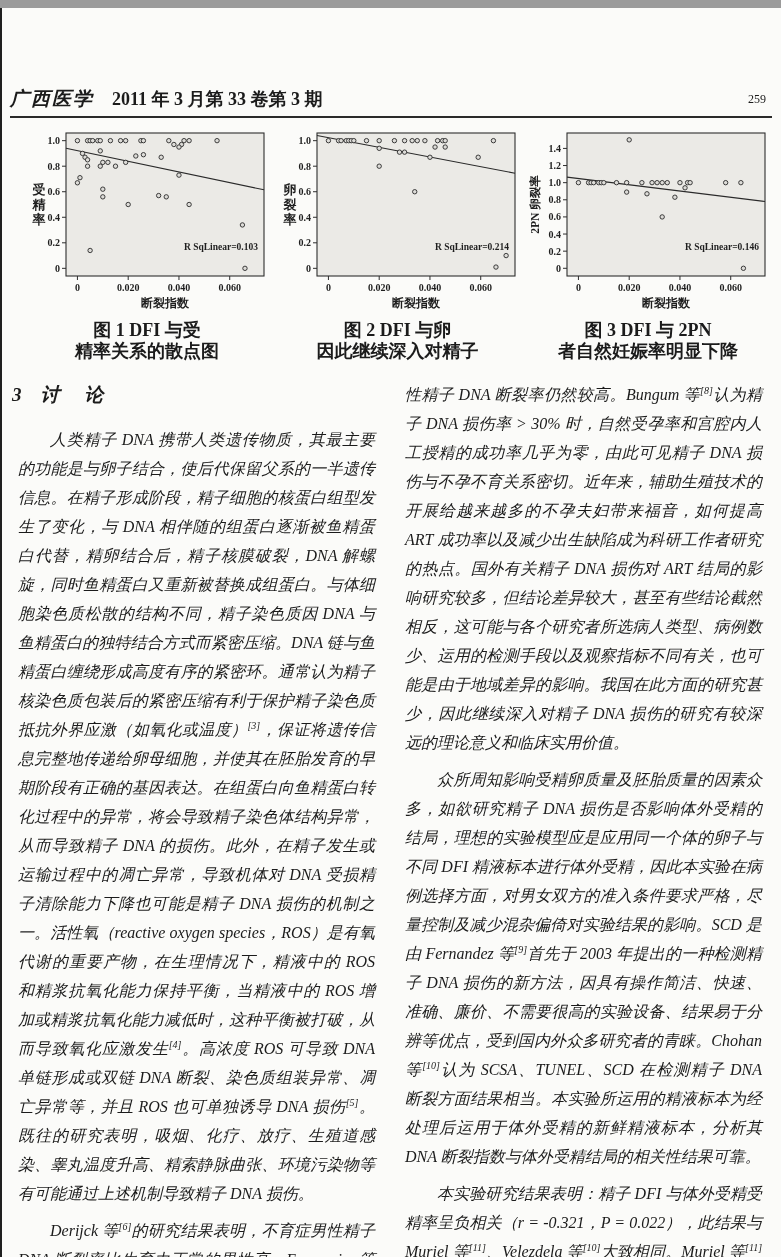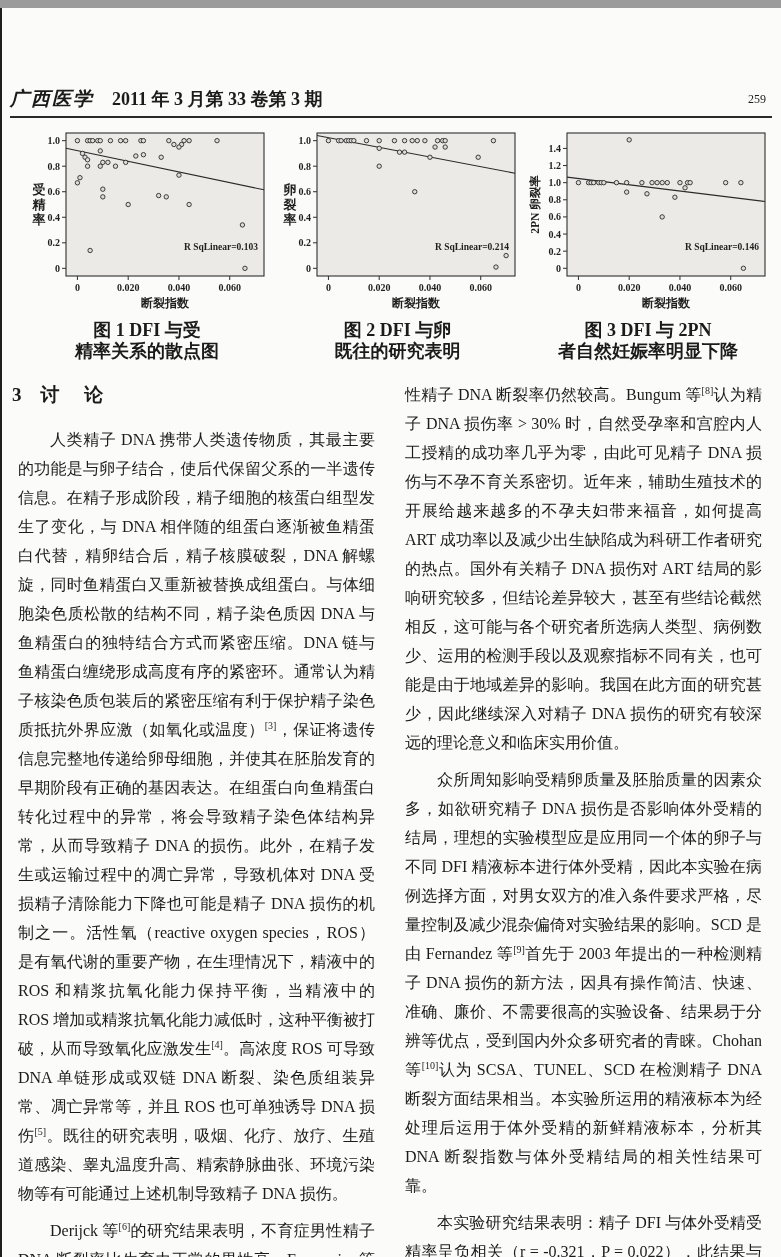--- a/index.html
+++ b/index.html
@@ -24,21 +24,21 @@
     padding:0 10px 0 24px;box-sizing:border-box;
   }
   .figure-block{width:246px;display:flex;flex-direction:column;align-items:center;}
   .chart-box{width:242px;height:188px;}
   svg text{font-family:"Liberation Serif","DejaVu Serif",serif;fill:#1f1f1f;}
   .fig-caption{margin-top:4px;text-align:center;font-weight:bold;font-size:18px;line-height:21px;}
   .content{
     position:absolute;top:372px;left:0;width:781px;height:885px;
     display:flex;padding:0 10px;box-sizing:border-box;gap:14px;overflow:hidden;
   }
-  .col{width:373px;font-size:16px;line-height:29px;text-align:justify;}
+  .col{width:373px;font-size:16px;line-height:29px;text-align:justify;font-style:italic;}
   .section-heading{font-size:19px;font-weight:bold;margin:8px 0 16px 2px;letter-spacing:1px;}
   .section-heading .num{margin-right:18px;}
   .section-heading .ttl{letter-spacing:10px;}
   .para{margin:8px;}
   .para.indent{text-indent:2em;}
   .para sup{font-size:10px;line-height:0;}
 </style>
 </head>
 <body>
 
@@ -186,21 +186,21 @@
           <circle cx="152.96153846153845" cy="29.258928571428598" r="2.2" fill="#dddcd8" stroke="#2a2a2a" stroke-width="0.9"></circle>
           <circle cx="201.19230769230768" cy="29.258928571428598" r="2.2" fill="#dddcd8" stroke="#2a2a2a" stroke-width="0.9"></circle>
           <circle cx="102.1923076923077" cy="38.19642857142857" r="2.2" fill="#dddcd8" stroke="#2a2a2a" stroke-width="0.9"></circle>
           <circle cx="137.73076923076923" cy="63.732142857142875" r="2.2" fill="#dddcd8" stroke="#2a2a2a" stroke-width="0.9"></circle>
           <circle cx="229.11538461538464" cy="127.57142857142857" r="2.2" fill="#dddcd8" stroke="#2a2a2a" stroke-width="0.9"></circle>
           <circle cx="218.96153846153848" cy="139.0625" r="2.2" fill="#dddcd8" stroke="#2a2a2a" stroke-width="0.9"></circle>
           <text x="232" y="122" text-anchor="end" font-size="9.5" font-weight="bold">R SqLinear=0.214</text>
         </svg></div>
     <div class="fig-caption">
       <div>图 2   DFI 与卵</div>
-      <div>既往的研究表明</div>
+      <div>因此继续深入对精子</div>
     </div>
   </div>
   <div class="figure-block">
     <div class="chart-box"><svg viewBox="0 0 242 188" width="242" height="188">
           <rect x="40" y="5" width="198" height="143" fill="#ebeae6" stroke="#2e2e2e" stroke-width="1.1"></rect>
           <line x1="36" y1="140.2934131736527" x2="40" y2="140.2934131736527" stroke="#2e2e2e" stroke-width="1"></line>
           <text x="34" y="143.7934131736527" text-anchor="end" font-size="10" font-weight="bold">0</text>
           <line x1="36" y1="123.16766467065868" x2="40" y2="123.16766467065868" stroke="#2e2e2e" stroke-width="1"></line>
           <text x="34" y="126.66766467065868" text-anchor="end" font-size="10" font-weight="bold">0.2</text>
           <line x1="36" y1="106.04191616766468" x2="40" y2="106.04191616766468" stroke="#2e2e2e" stroke-width="1"></line>

